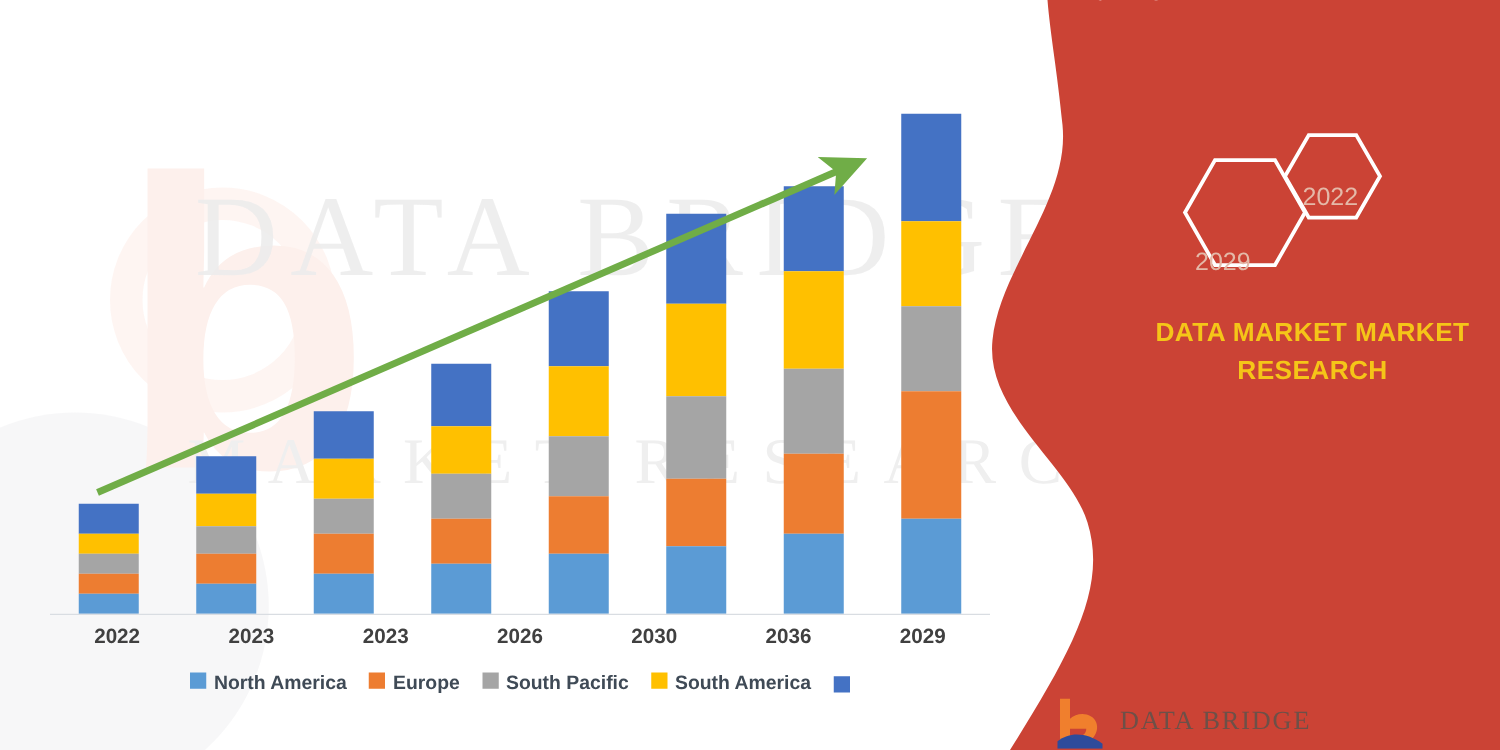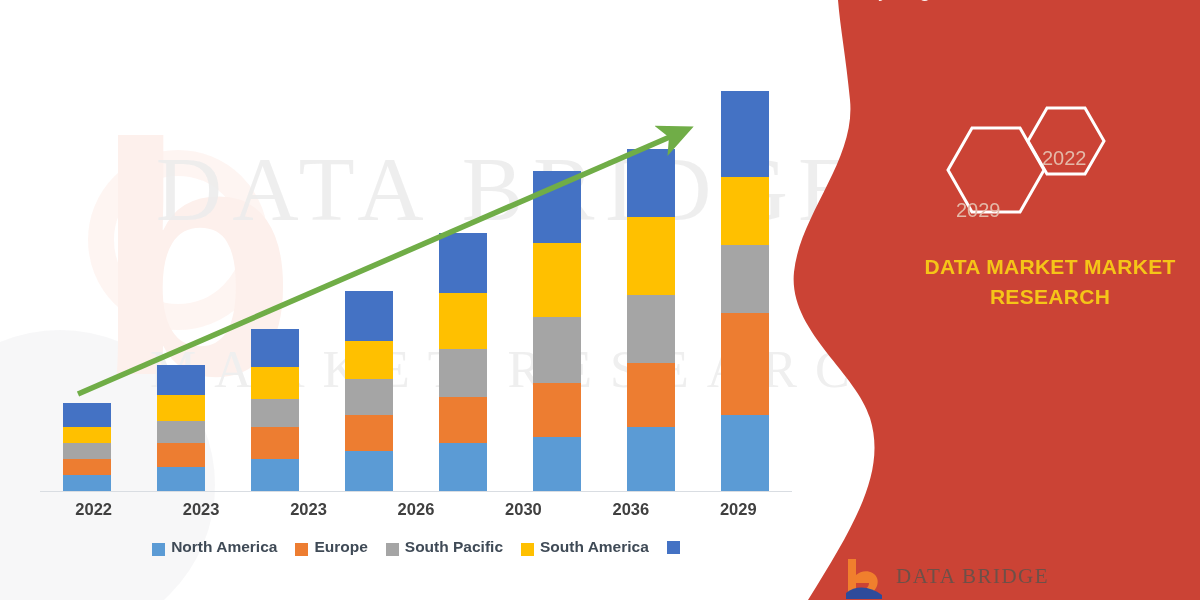--- a/index.html
+++ b/index.html
@@ -146,21 +146,21 @@
   .legend {
     position:absolute;
     left:32px; top:538px;
     width:768px;
     display:flex;
     justify-content:center;
     align-items:center;
     gap:18px;
     z-index:5;
   }
-  .legend-item { display:flex; align-items:flex-end; gap:6px; }
+  .legend-item { display:flex; align-items:flex-start; gap:6px; }
   .legend-swatch { width:13px; height:13px; display:block; }
   .legend-text {
     font-size:15.5px;
     font-weight:700;
     color:#3f4a56;
     white-space:nowrap;
   }
 
   
   .red-panel {

